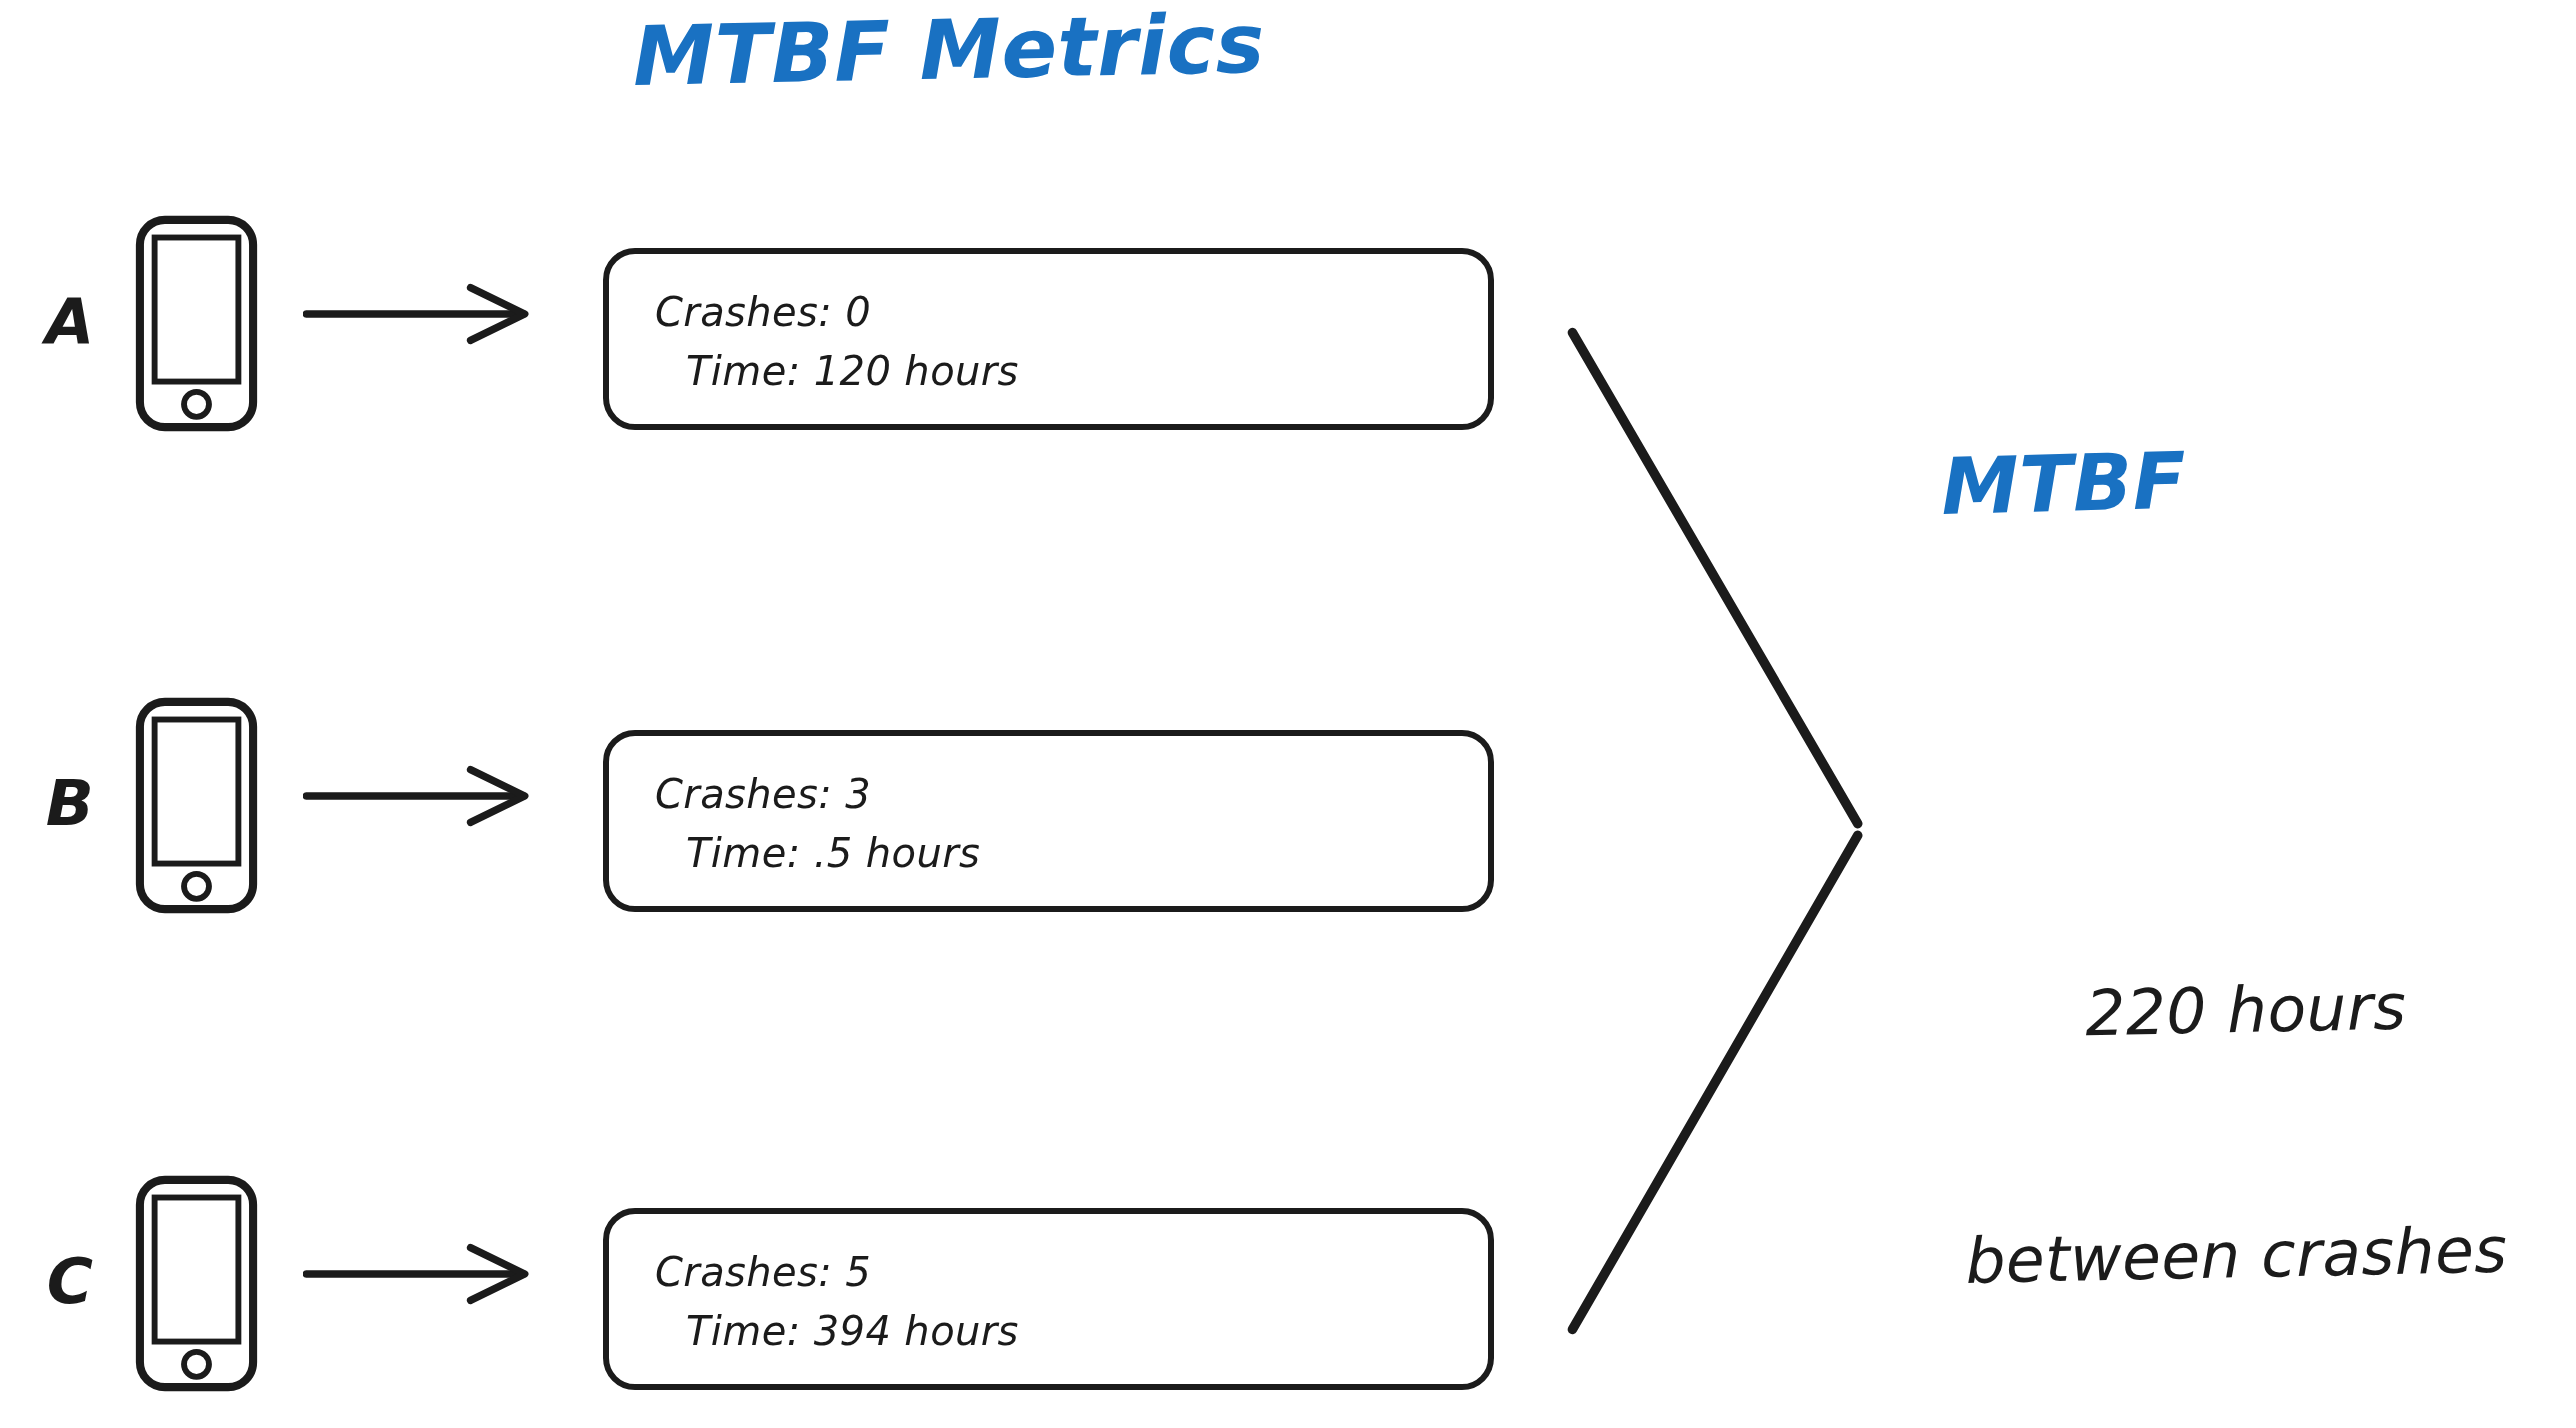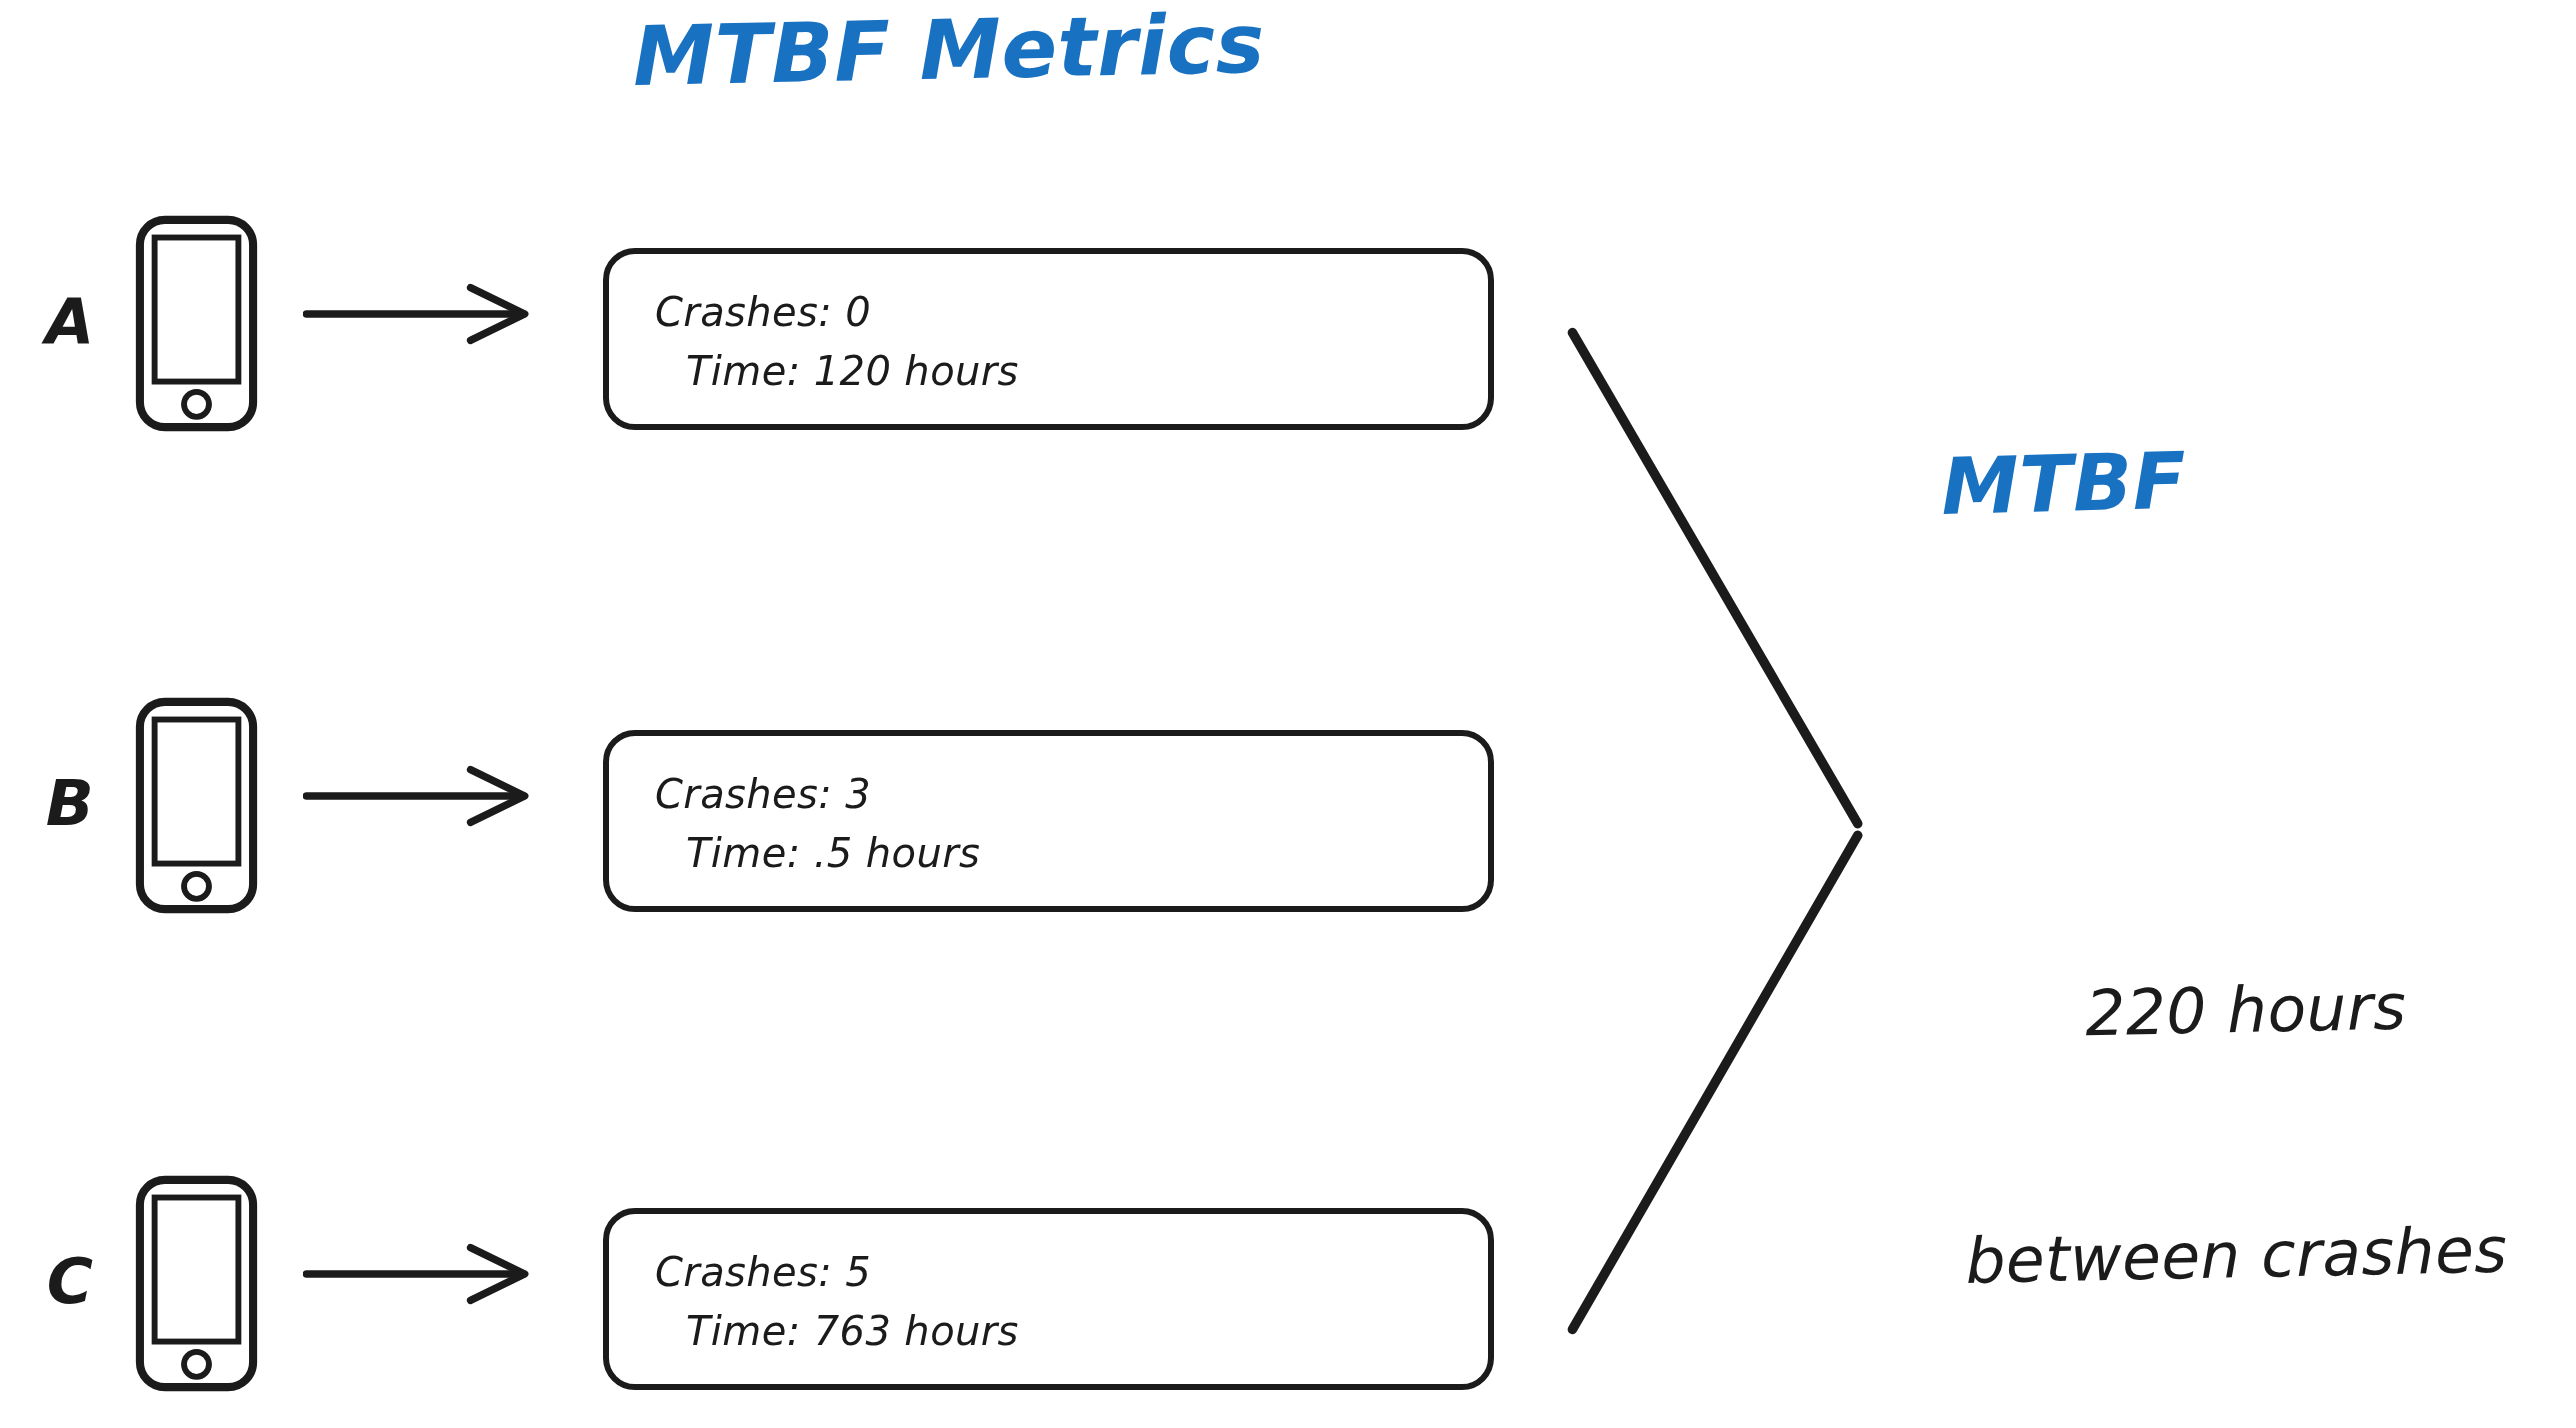--- a/index.html
+++ b/index.html
@@ -214,21 +214,21 @@
 
     <div class="arrow">
       <svg viewBox="0 0 370 120" xmlns="http://www.w3.org/2000/svg">
         <path d="M4 60 L300 60" stroke="#1b1b1b" stroke-width="10" stroke-linecap="round" fill="none"></path>
         <path d="M228 24 L302 60 L228 96" stroke="#1b1b1b" stroke-width="10" stroke-linecap="round" stroke-linejoin="round" fill="none"></path>
       </svg>
     </div>
 
     <div class="metric-box">
       <div class="mline mline-1 hand">Crashes: 5</div>
-      <div class="mline mline-2 hand">Time: 763 hours</div>
+      <div class="mline mline-2 hand">Time: 394 hours</div>
     </div>
   </div>
 
   <div id="bracket">
     <svg viewBox="0 0 480 1420" xmlns="http://www.w3.org/2000/svg">
       <path d="M40 32 L428 700" stroke="#1b1b1b" stroke-width="13" stroke-linecap="round" fill="none"></path>
       <path d="M428 716 L40 1388" stroke="#1b1b1b" stroke-width="13" stroke-linecap="round" fill="none"></path>
     </svg>
   </div>
 

